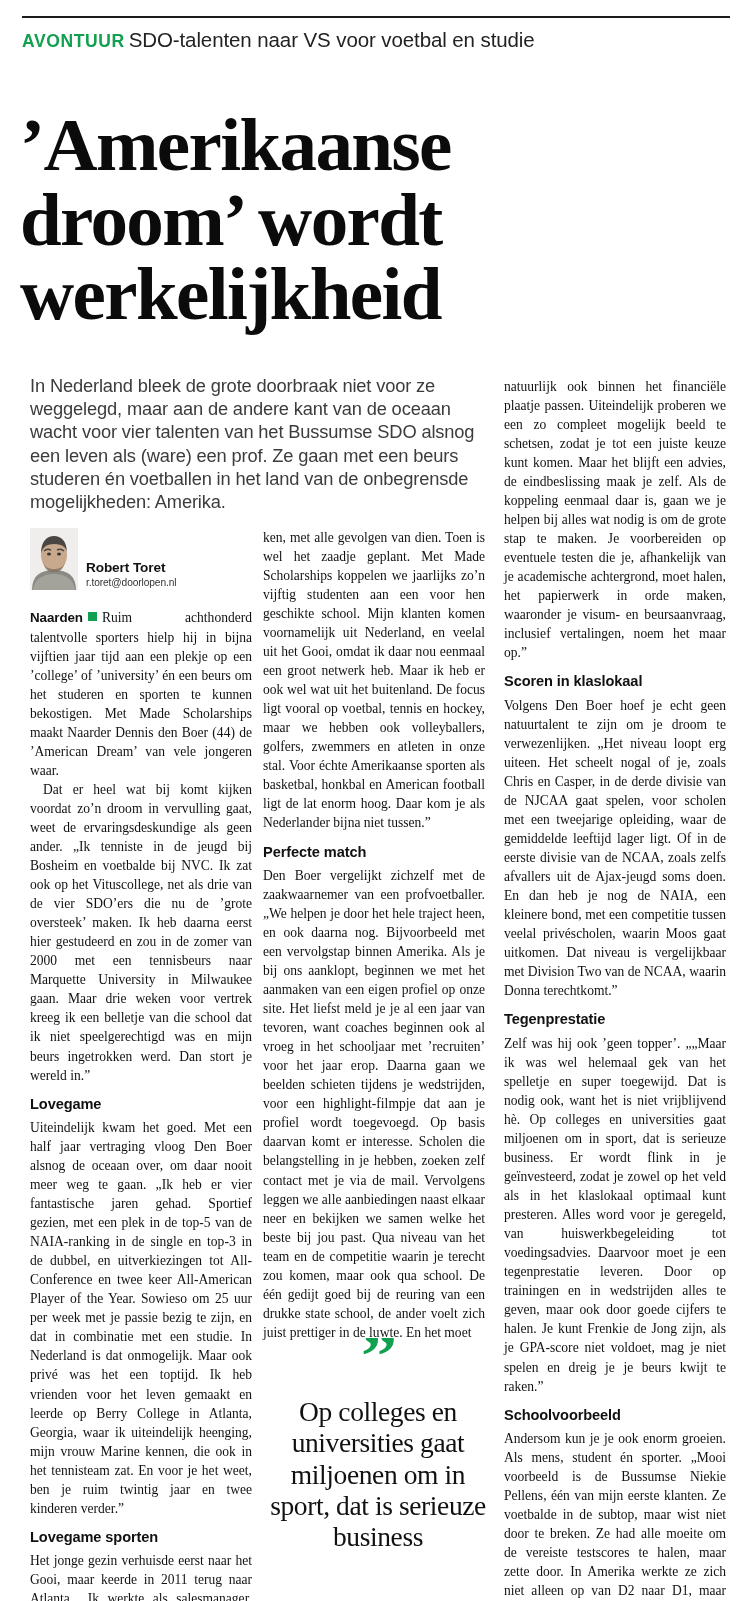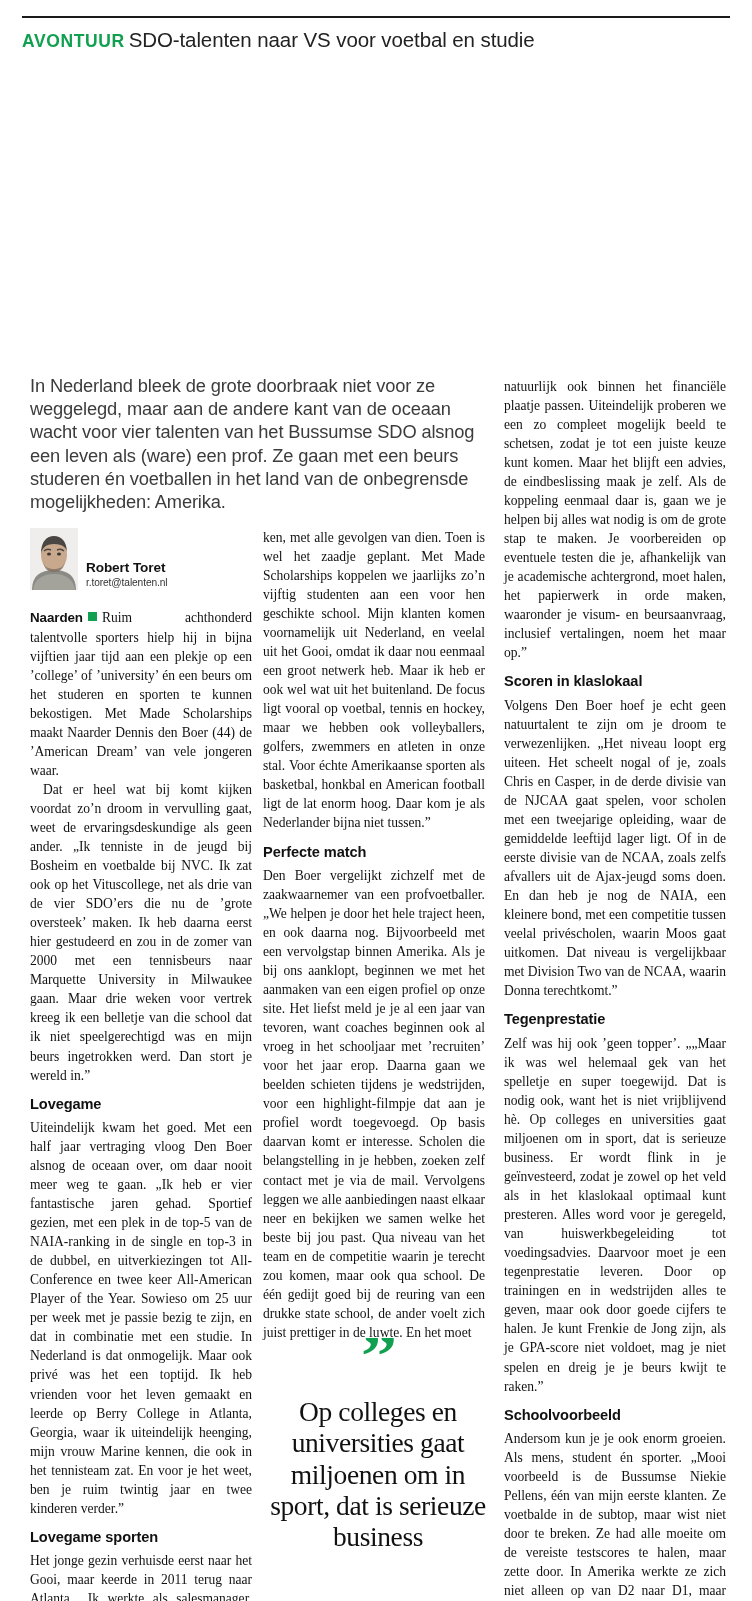--- a/index.html
+++ b/index.html
@@ -203,41 +203,46 @@
 
 <div class="page">
 
   <div class="top-rule"></div>
 
   <div class="kicker-row">
     <span class="kicker-label">AVONTUUR</span>
     <span class="kicker-text">SDO-talenten naar VS voor voetbal en studie</span>
   </div>
 
+  <h1 class="headline">
+    <span class="hl-line">’Amerikaanse</span>
+    <span class="hl-line">droom’ wordt</span>
+    <span class="hl-line">werkelijkheid</span>
+  </h1>
 
   <div class="standfirst">In Nederland bleek de grote doorbraak niet voor ze weggelegd, maar aan de andere kant van de oceaan wacht voor vier talenten van het Bussumse SDO alsnog een leven als (ware) een prof. Ze gaan met een beurs studeren én voetballen in het land van de onbegrensde mogelijkheden: Amerika.</div>
 
   <div class="byline">
     <div class="byline-photo">
       <svg width="48" height="62" viewBox="0 0 48 62">
         <rect x="0" y="0" width="48" height="62" fill="#efeeec"></rect>
         <path d="M2 62 C2 48 10 42 24 42 C38 42 46 48 46 62 Z" fill="#8b8b86"></path>
         <path d="M3 62 C4 52 12 46 24 46 C36 46 44 52 45 62 Z" fill="#a3a39c"></path>
         <ellipse cx="24" cy="27" rx="13" ry="16" fill="#c8a98d"></ellipse>
         <path d="M11 26 C11 13 17 8 24 8 C31 8 37 13 37 25 C37 20 33 16 24 16 C16 16 12 20 11 26 Z" fill="#4a4641"></path>
         <path d="M13 33 C14 41 18 44 24 44 C30 44 34 41 35 33 C34 39 30 41 24 41 C18 41 14 39 13 33 Z" fill="#7a6a5c" opacity="0.75"></path>
         <ellipse cx="19" cy="26" rx="2" ry="1.6" fill="#3b3630"></ellipse>
         <ellipse cx="29" cy="26" rx="2" ry="1.6" fill="#3b3630"></ellipse>
         <path d="M14 23 C16 21 19 21 21 22" stroke="#4a4641" stroke-width="1.4" fill="none"></path>
         <path d="M27 22 C29 21 32 21 34 23" stroke="#4a4641" stroke-width="1.4" fill="none"></path>
       </svg>
     </div>
     <div class="byline-text">
       <div class="byline-name">Robert Toret</div>
-      <div class="byline-mail">r.toret@talenten.nl</div>
+      <div class="byline-mail">r.toret@doorlopen.nl</div>
     </div>
   </div>
 
   <div class="body-block" style="left:30px; top:608px;">
     <div class="col-inner">
       <p class="noindent"><span class="dateline">Naarden</span><span class="green-square"></span><span>Ruim achthonderd talentvolle sporters hielp hij in bijna vijftien jaar tijd aan een plekje op een ’college’ of ’university’ én een beurs om het studeren en sporten te kunnen bekostigen. Met Made Scholarships maakt Naarder Dennis den Boer (44) de ’American Dream’ van vele jongeren waar.</span></p>
       <p>Dat er heel wat bij komt kijken voordat zo’n droom in vervulling gaat, weet de ervaringsdeskundige als geen ander. „Ik tenniste in de jeugd bij Bosheim en voetbalde bij NVC. Ik zat ook op het Vituscollege, net als drie van de vier SDO’ers die nu de ’grote oversteek’ maken. Ik heb daarna eerst hier gestudeerd en zou in de zomer van 2000 met een tennisbeurs naar Marquette University in Milwaukee gaan. Maar drie weken voor vertrek kreeg ik een belletje van die school dat ik niet speelgerechtigd was en mijn beurs ingetrokken werd. Dan stort je wereld in.”</p>
       <div class="subhead">Lovegame</div>
       <p class="noindent">Uiteindelijk kwam het goed. Met een half jaar vertraging vloog Den Boer alsnog de oceaan over, om daar nooit meer weg te gaan. „Ik heb er vier fantastische jaren gehad. Sportief gezien, met een plek in de top-5 van de NAIA-ranking in de single en top-3 in de dubbel, en uitverkiezingen tot All-Conference en twee keer All-American Player of the Year. Sowieso om 25 uur per week met je passie bezig te zijn, en dat in combinatie met een studie. In Nederland is dat onmogelijk. Maar ook privé was het een toptijd. Ik heb vrienden voor het leven gemaakt en leerde op Berry College in Atlanta, Georgia, waar ik uiteindelijk heenging, mijn vrouw Marine kennen, die ook in het tennisteam zat. En voor je het weet, ben je ruim twintig jaar en twee kinderen verder.”</p>
       <div class="subhead">Lovegame sporten</div>

